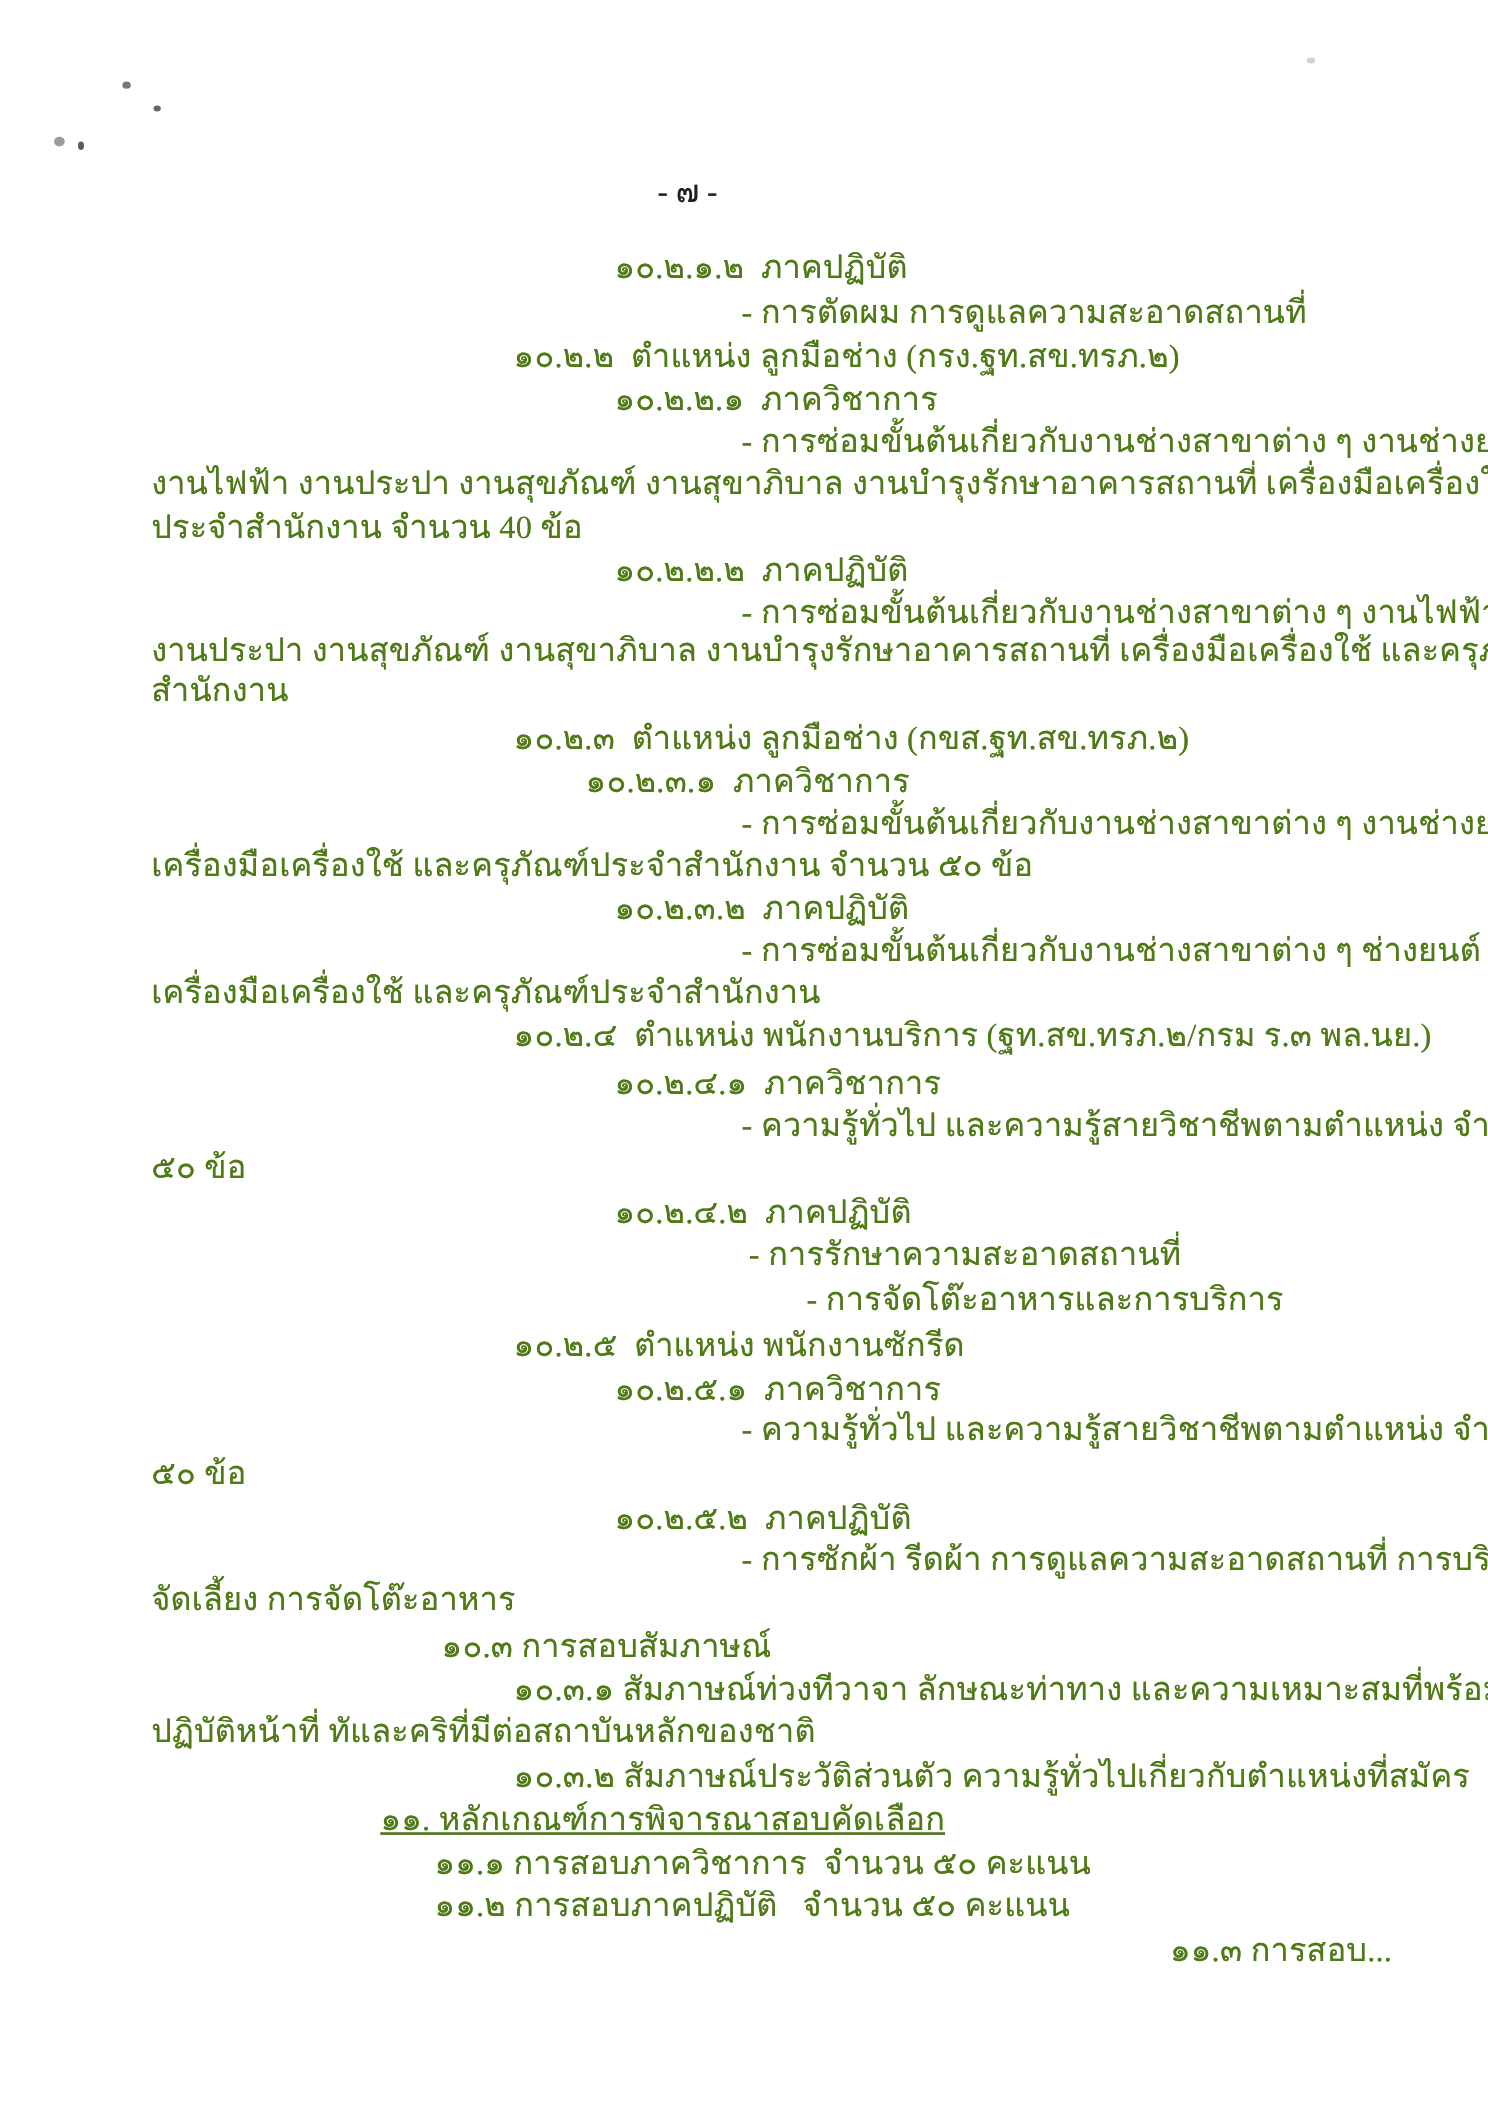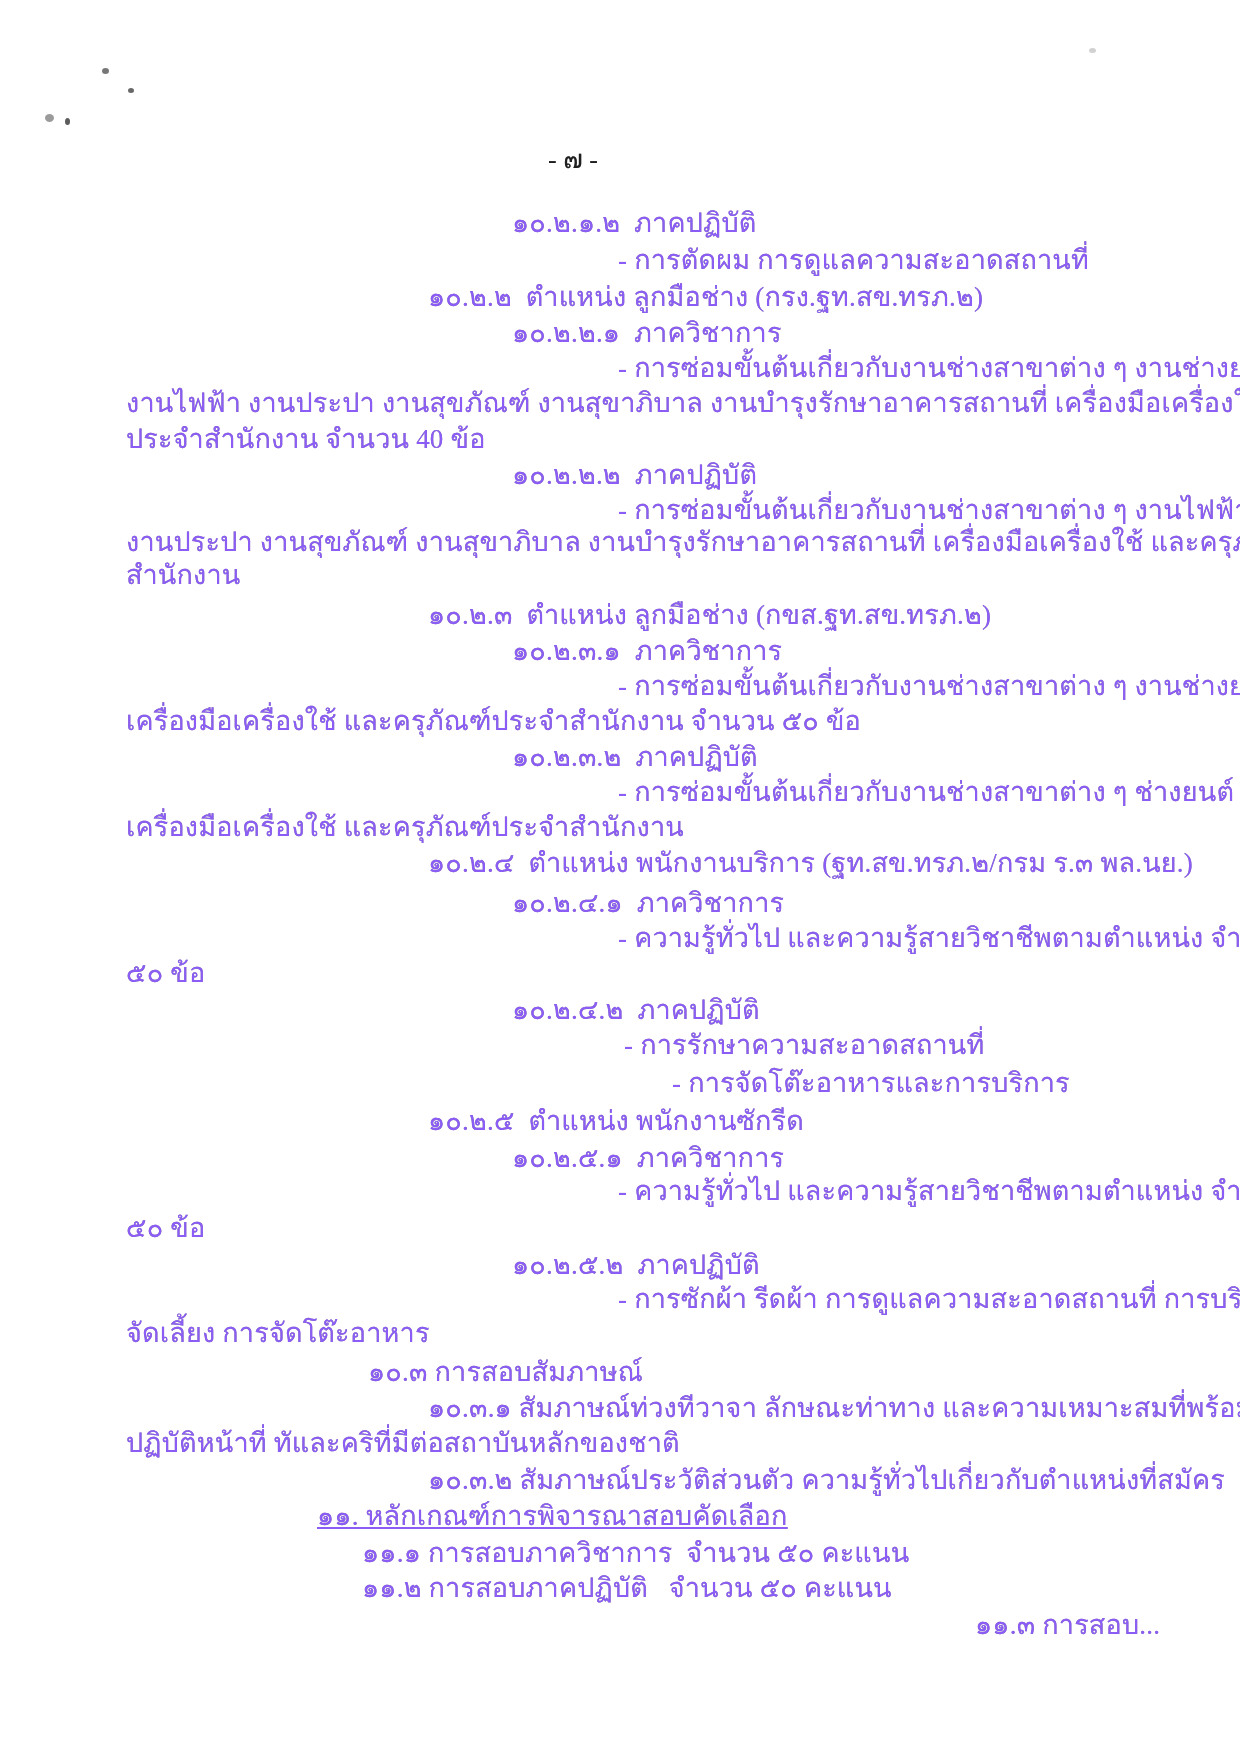--- a/index.html
+++ b/index.html
@@ -14,21 +14,21 @@
     margin: 0 auto;
     background: #ffffff;
     overflow: hidden;
     font-family: "Liberation Serif", "DejaVu Serif", serif;
   }
   .doc-line {
     position: absolute;
     white-space: pre;
     font-size: 27px;
     line-height: 1.15;
-    color: #8b5cf6;
+    color: #4d7c0f;
     letter-spacing: 0.2px;
     
     text-shadow: 0 0 0.4px rgba(40,40,40,0.55);
   }
   .page-number {
     position: absolute;
     left: 548px;
     top: 138px;
     font-size: 26px;
     color: #1f1f1f;
@@ -55,21 +55,21 @@
       <div class="doc-line" style="left: 428px; top: 282px;">๑๐.๒.๒  ตำแหน่ง ลูกมือช่าง (กรง.ฐท.สข.ทรภ.๒)</div>
       <div class="doc-line" style="left: 512px; top: 318px;">๑๐.๒.๒.๑  ภาควิชาการ</div>
       <div class="doc-line" style="left: 618px; top: 353px;">- การซ่อมขั้นต้นเกี่ยวกับงานช่างสาขาต่าง ๆ งานช่างยนต์</div>
       <div class="doc-line" style="left: 126px; top: 388px;">งานไฟฟ้า งานประปา งานสุขภัณฑ์ งานสุขาภิบาล งานบำรุงรักษาอาคารสถานที่ เครื่องมือเครื่องใช้ และครุภัณฑ์</div>
       <div class="doc-line" style="left: 126px; top: 424px;">ประจำสำนักงาน จำนวน 40 ข้อ</div>
       <div class="doc-line" style="left: 512px; top: 460px;">๑๐.๒.๒.๒  ภาคปฏิบัติ</div>
       <div class="doc-line" style="left: 618px; top: 495px;">- การซ่อมขั้นต้นเกี่ยวกับงานช่างสาขาต่าง ๆ งานไฟฟ้า</div>
       <div class="doc-line" style="left: 126px; top: 527px;">งานประปา งานสุขภัณฑ์ งานสุขาภิบาล งานบำรุงรักษาอาคารสถานที่ เครื่องมือเครื่องใช้ และครุภัณฑ์ประจำ</div>
       <div class="doc-line" style="left: 126px; top: 560px;">สำนักงาน</div>
       <div class="doc-line" style="left: 428px; top: 600px;">๑๐.๒.๓  ตำแหน่ง ลูกมือช่าง (กขส.ฐท.สข.ทรภ.๒)</div>
-      <div class="doc-line" style="left: 512px; top: 636px; font-family: Liberation Serif, serif;">๑๐.๒.๓.๑  ภาควิชาการ</div>
+      <div class="doc-line" style="left: 488px; top: 636px; font-family: Liberation Serif, serif;">๑๐.๒.๓.๑  ภาควิชาการ</div>
       <div class="doc-line" style="left: 618px; top: 671px;">- การซ่อมขั้นต้นเกี่ยวกับงานช่างสาขาต่าง ๆ งานช่างยนต์</div>
       <div class="doc-line" style="left: 126px; top: 706px;">เครื่องมือเครื่องใช้ และครุภัณฑ์ประจำสำนักงาน จำนวน ๕๐ ข้อ</div>
       <div class="doc-line" style="left: 512px; top: 742px;">๑๐.๒.๓.๒  ภาคปฏิบัติ</div>
       <div class="doc-line" style="left: 618px; top: 777px;">- การซ่อมขั้นต้นเกี่ยวกับงานช่างสาขาต่าง ๆ ช่างยนต์</div>
       <div class="doc-line" style="left: 126px; top: 812px;">เครื่องมือเครื่องใช้ และครุภัณฑ์ประจำสำนักงาน</div>
       <div class="doc-line" style="left: 428px; top: 848px;">๑๐.๒.๔  ตำแหน่ง พนักงานบริการ (ฐท.สข.ทรภ.๒/กรม ร.๓ พล.นย.)</div>
       <div class="doc-line" style="left: 512px; top: 888px;">๑๐.๒.๔.๑  ภาควิชาการ</div>
       <div class="doc-line" style="left: 618px; top: 923px;">- ความรู้ทั่วไป และความรู้สายวิชาชีพตามตำแหน่ง จำนวน</div>
       <div class="doc-line" style="left: 126px; top: 958px;">๕๐ ข้อ</div>
       <div class="doc-line" style="left: 512px; top: 995px;">๑๐.๒.๔.๒  ภาคปฏิบัติ</div>

